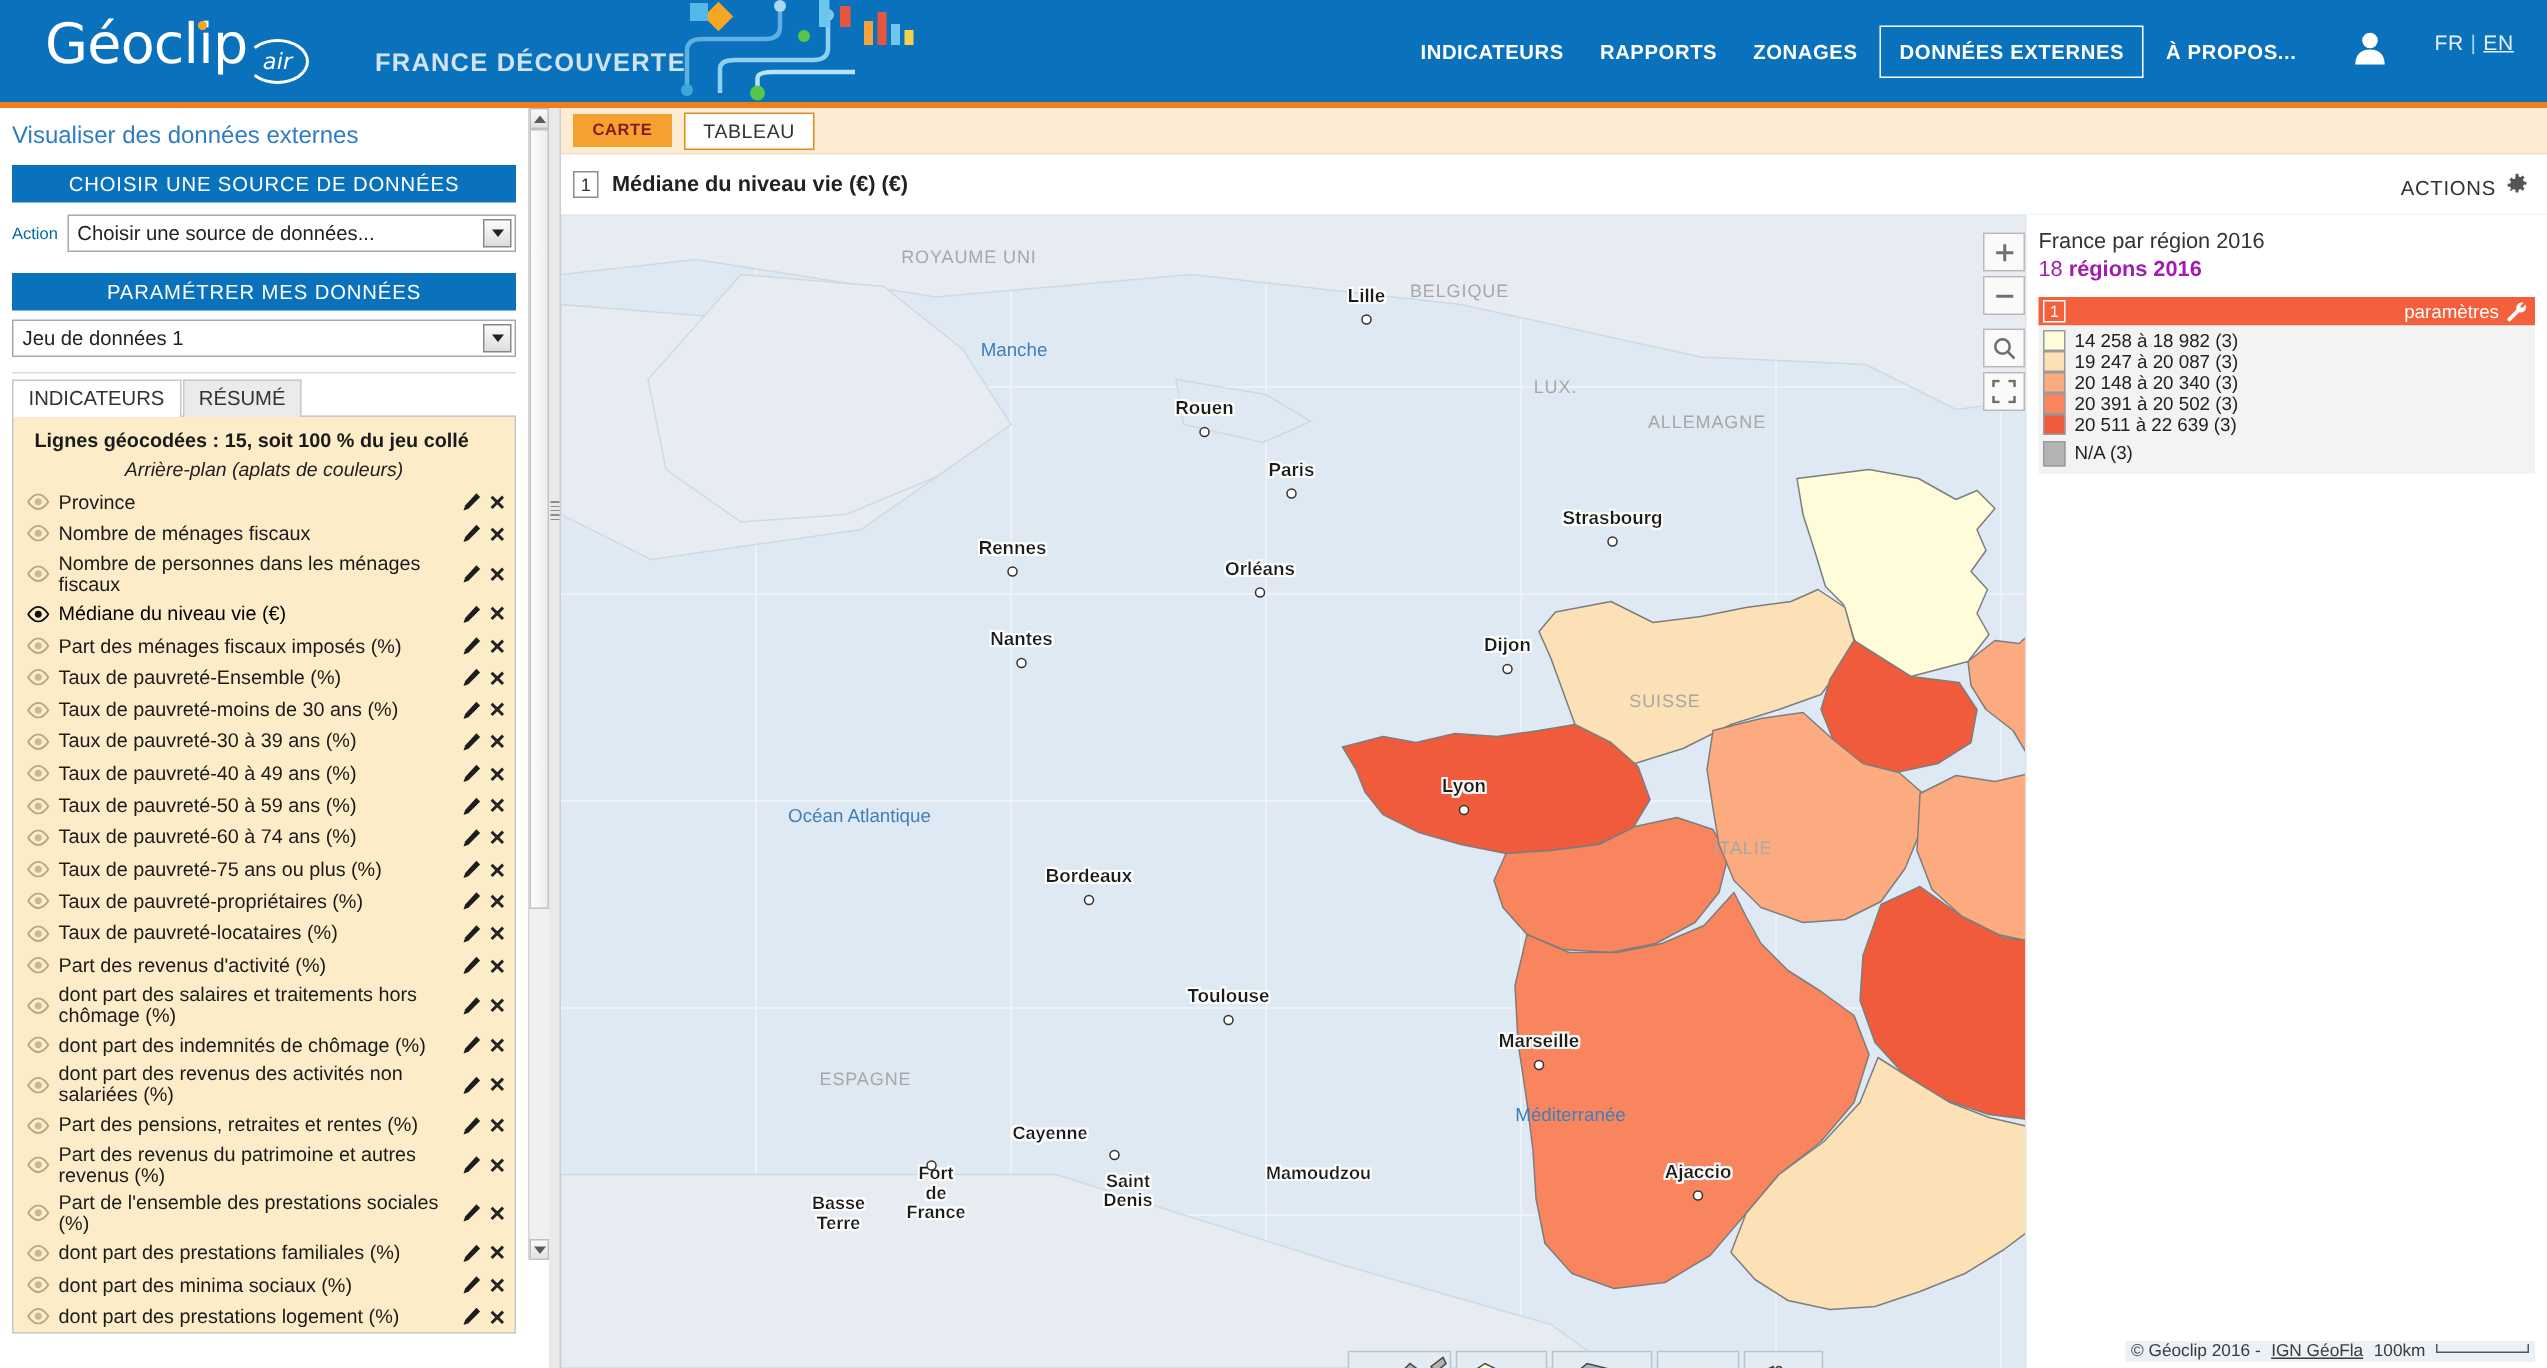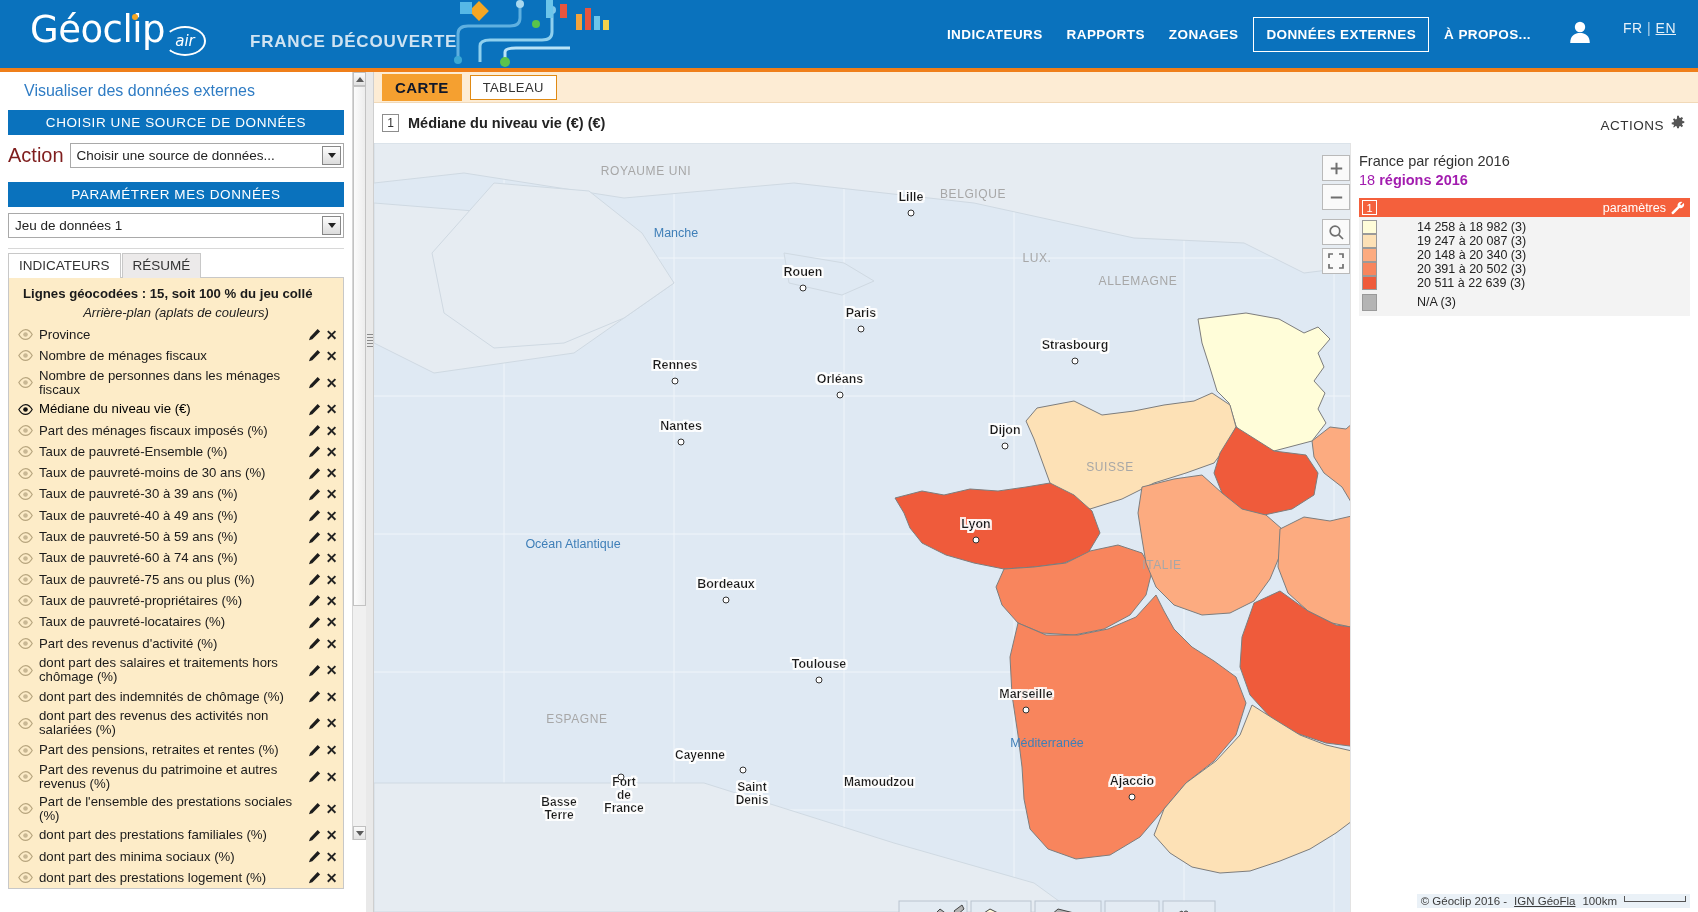--- a/index.html
+++ b/index.html
@@ -71,33 +71,33 @@
     position: absolute; top: 68px; left: 0; width: 1698px; height: 4px;
     background: #ef7f1a;
   }
 
   
   .left-panel {
     position: absolute; top: 72px; left: 0; width: 352px; height: 840px;
     background: #ffffff; overflow: hidden;
   }
   .lp-title {
-    padding: 10px 8px 8px 24px; font-size: 16px; color: #2f7cc4;
+    padding: 10px 8px 8px 8px; font-size: 16px; color: #2f7cc4;
     font-family: "Liberation Sans", sans-serif;
   }
   .blue-band {
     background: #0a72bd; color: #ffffff; text-align: center;
     font-size: 13.5px; padding: 5px 0; letter-spacing: .6px;
     margin: 2px 8px 0 8px;
   }
   .row-action {
     display: flex; align-items: center; gap: 6px;
     margin: 8px 8px 0 8px;
   }
-  .row-action .lbl { font-size: 20px; color: #7f1d1d; }
+  .row-action .lbl { font-size: 11px; color: #0369a1; }
   .sel {
     position: relative; flex: 1; height: 25px; border: 1px solid #a9a9a9;
     background: #fff; display: flex; align-items: center;
     padding-left: 6px; font-size: 13.5px; color: #222;
   }
   .sel .arrow {
     position: absolute; right: 2px; top: 2px; width: 19px; height: 19px;
     border: 1px solid #888; background: linear-gradient(#fdfdfd,#dcdcdc);
     display: flex; align-items: center; justify-content: center;
   }
@@ -183,21 +183,21 @@
   .main {
     position: absolute; top: 72px; left: 374px; width: 1324px; height: 840px;
     background: #ffffff;
   }
   .toolbar {
     position: absolute; top: 0; left: 0; width: 1324px; height: 31px;
     background: #fdecd4; border-bottom: 1px solid #f1d9b8;
     display: flex; align-items: center; padding-left: 8px; gap: 8px;
   }
   .btn-carte {
-    background: #f5a030; color: #0f172a; font-size: 15px; font-weight: bold;
+    background: #f5a030; color: #7f1d1d; font-size: 11px; font-weight: bold;
     padding: 4px 12px; letter-spacing: .4px; cursor: pointer;
     border: 1px solid #f5a030;
   }
   .btn-tableau {
     background: #ffffff; color: #333; font-size: 13px;
     padding: 4px 12px; letter-spacing: .4px; cursor: pointer;
     border: 1px solid #e08a14;
   }
   .titlebar {
     position: absolute; top: 31px; left: 0; width: 1324px; height: 40px;
@@ -246,21 +246,21 @@
     display: flex; align-items: center; justify-content: space-between;
     padding: 0 5px 0 3px;
   }
   .lg-bar .b1 {
     width: 15px; height: 15px; border: 1px solid #ffffff; background: #f4603c;
     color: #fff; font-size: 11px; display: flex; align-items: center; justify-content: center;
   }
   .lg-bar .brt { display: flex; align-items: center; gap: 5px; }
   .lg-bar .param { color: #ffffff; font-size: 12.5px; }
   .lg-body { background: #f3f3f3; padding: 3px 0 5px 0; }
-  .lg-item { display: flex; align-items: center; height: 14px; gap: 34px; }
+  .lg-item { display: flex; align-items: center; height: 14px; }
   .lg-sw { width: 15px; height: 14px; margin: 0 6px 0 3px; }
   .lg-txt { font-size: 12.5px; color: #222; }
   .lg-item.na { height: 18px; margin-top: 3px; }
   .lg-item.na .lg-sw { height: 17px; }
 
   
   .credits {
     position: absolute; bottom: 4px; right: 8px;
     display: flex; align-items: center; gap: 7px;
     font-size: 11.5px; color: #3b3b3b;

